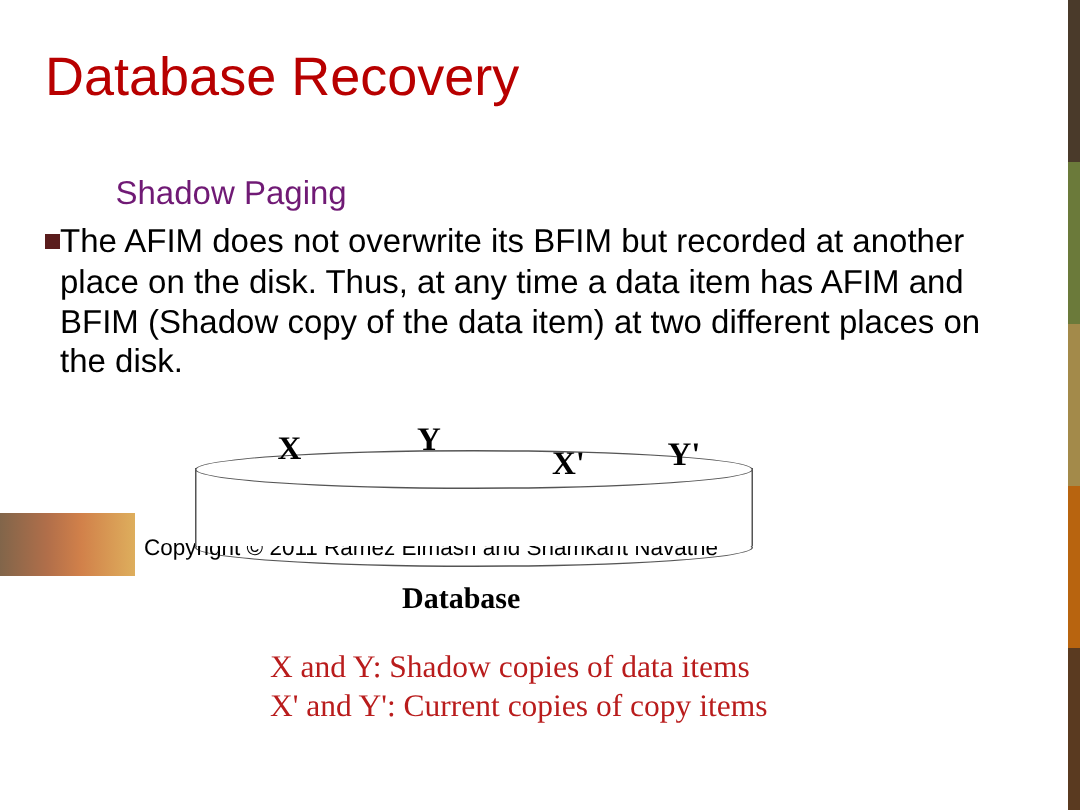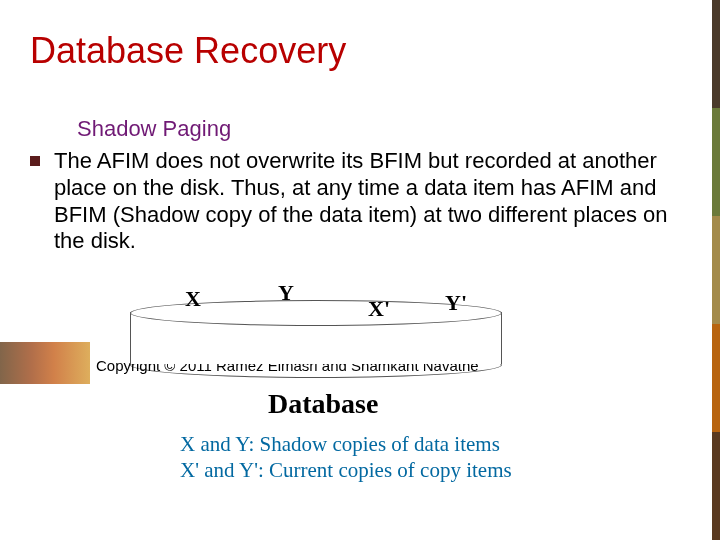--- a/index.html
+++ b/index.html
@@ -60,21 +60,20 @@
     font-size: 22px;
     margin-left: 47px;
   }
   .bullet-row {
     position: absolute;
     left: 30px;
     top: 148px;
     right: 30px;
     display: flex;
     align-items: flex-start;
-    gap: 14px;
   }
   .bullet {
     width: 10px;
     height: 10px;
     background: #5a1c1c;
     margin-top: 8px;
     flex: 0 0 10px;
   }
   .bullet-text {
     color: #000;
@@ -137,21 +136,21 @@
     color: #000;
     font-size: 22px;
     z-index: 4;
   }
   .d-db {
     position: absolute;
     left: 148px;
     top: 108px;
     font-family: "Times New Roman", Times, serif;
     font-weight: bold;
-    font-size: 28px;
+    font-size: 20px;
     color: #000;
   }
   .arrow {
     position: absolute;
     width: 1px;
     background: #000;
   }
   .arrow::after {
     content: "";
     position: absolute;
@@ -163,21 +162,21 @@
     border-right: 4.5px solid transparent;
     border-top: 9px solid #000;
   }
   .caption {
     position: absolute;
     left: 180px;
     top: 432px;
     font-family: "Times New Roman", Times, serif;
     font-size: 21px;
     line-height: 1.22;
-    color: #0369a1;
+    color: #b91c1c;
   }
   .copyright {
     position: absolute;
     left: 96px;
     bottom: 10px;
     font-size: 15px;
     color: #000;
   }
 </style>
 </head>

